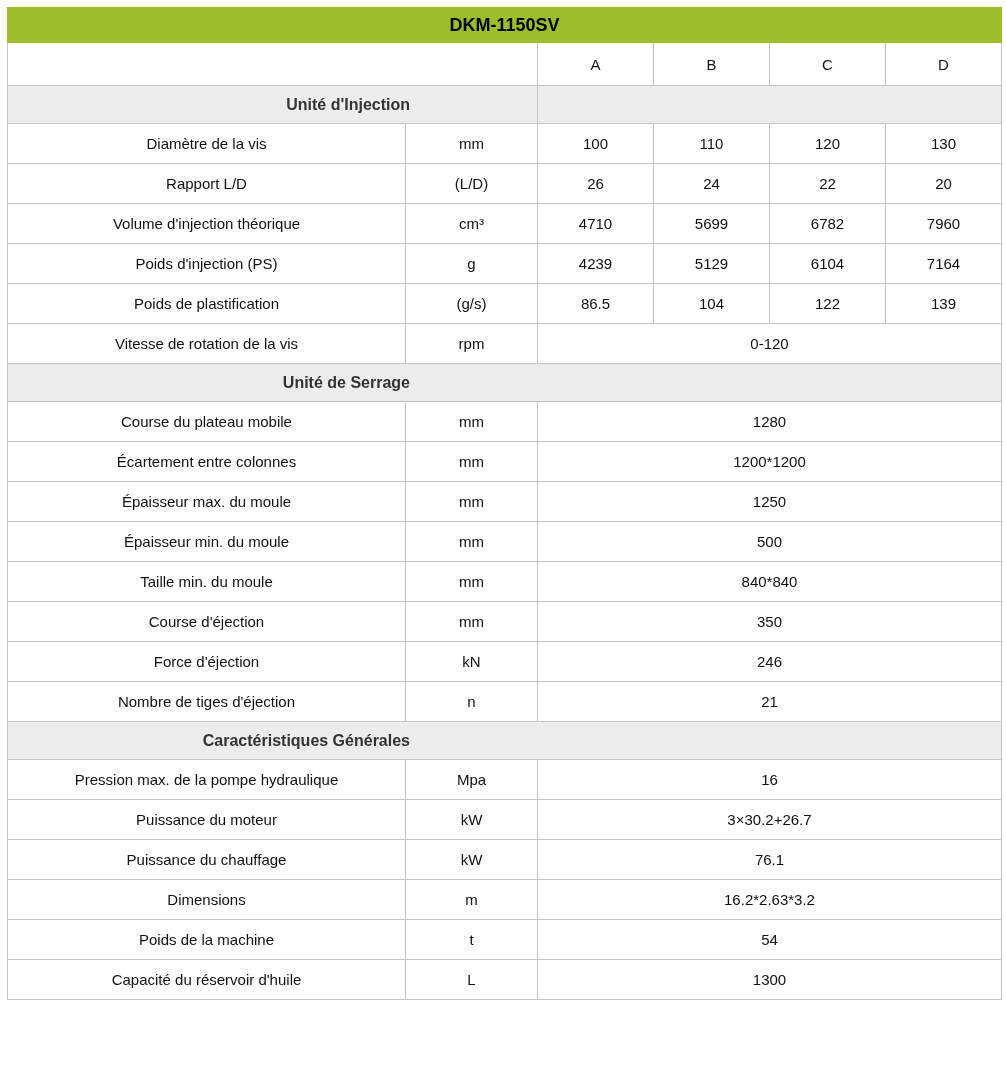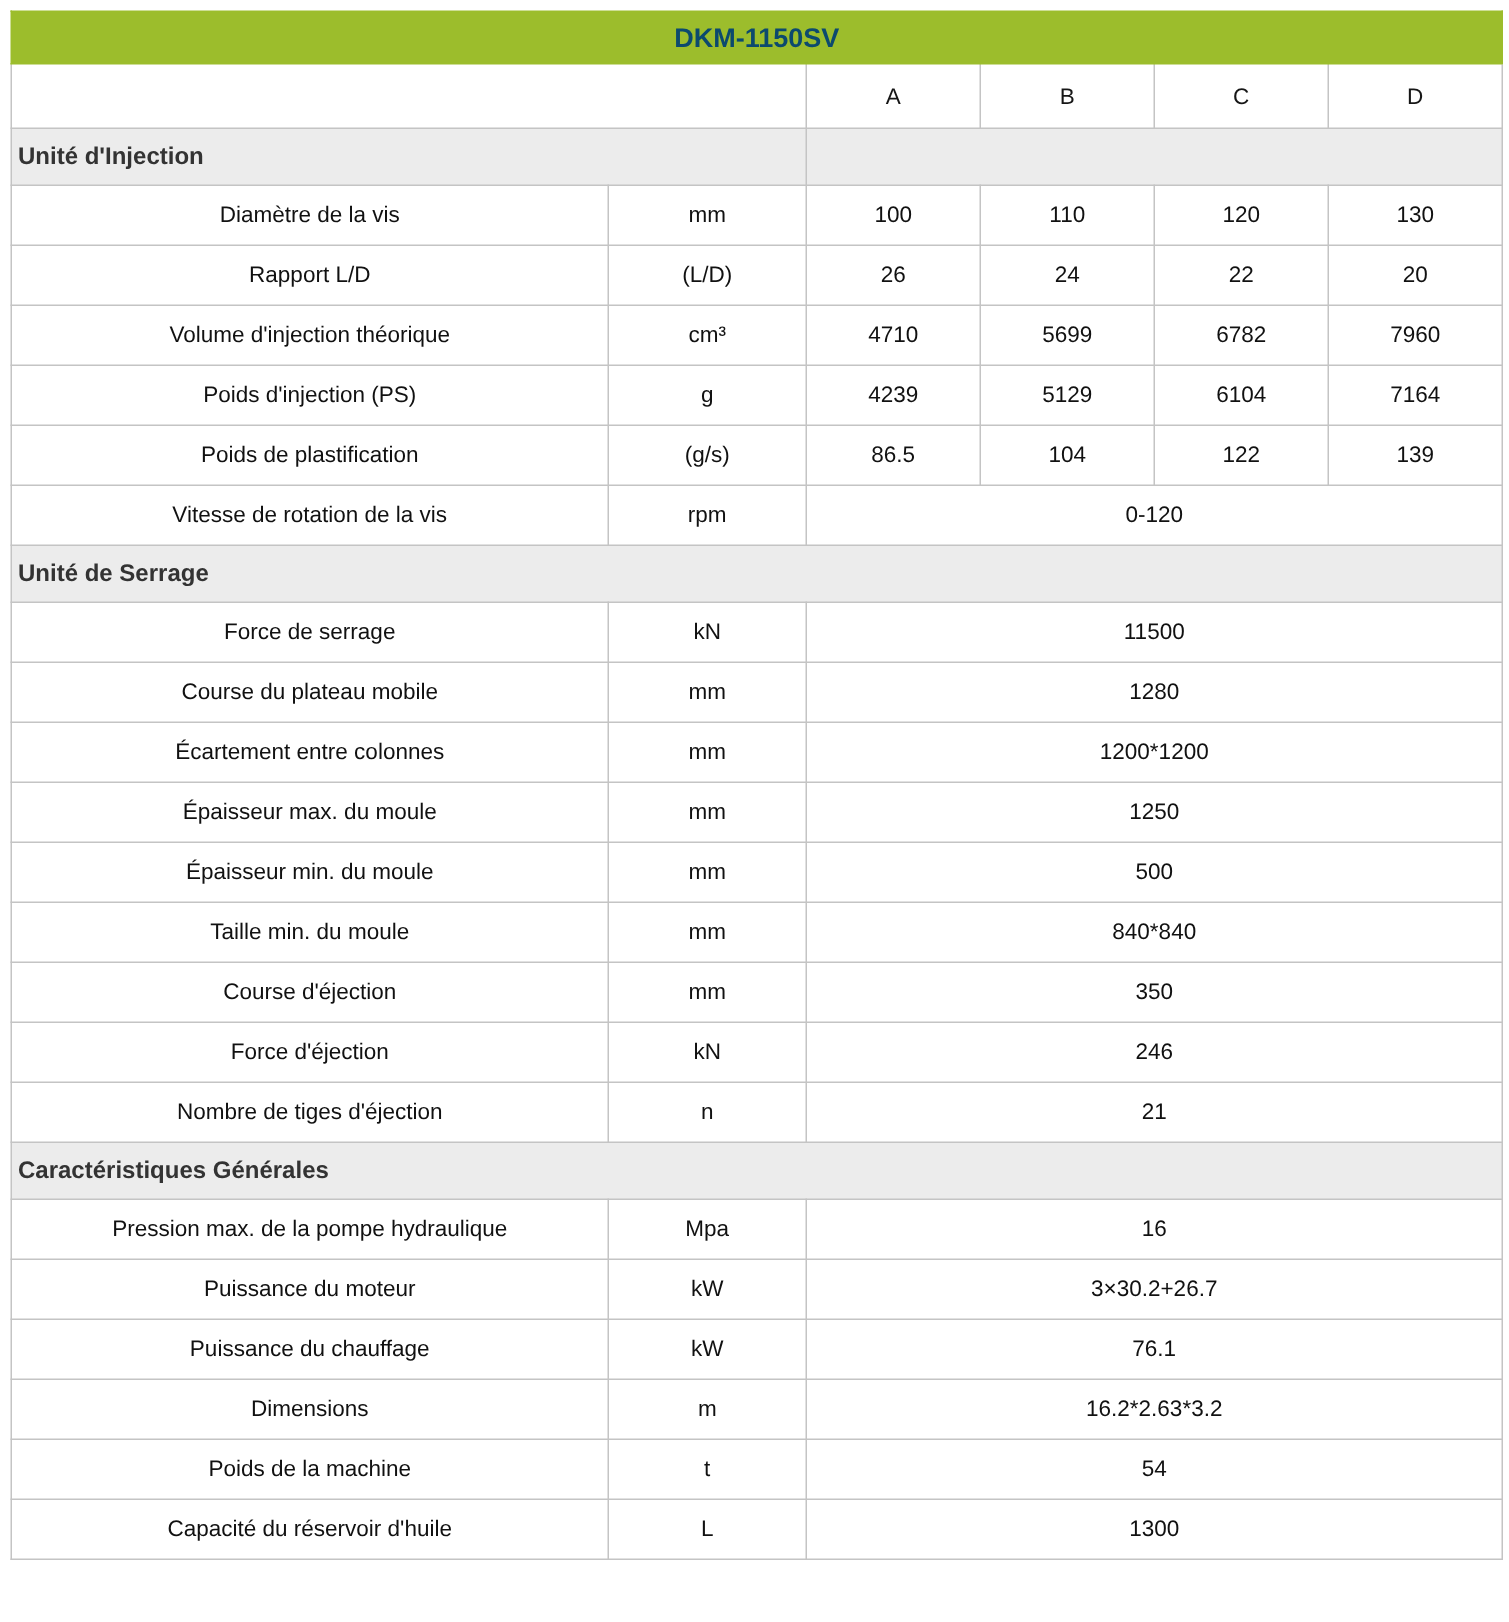--- a/index.html
+++ b/index.html
@@ -30,40 +30,40 @@
     color: #111111;
     overflow: hidden;
     white-space: nowrap;
   }
   tr.title-row { height: 35px; }
   tr.title-row th {
     background: #9cbd2c;
     border-color: #9cbd2c;
     font-size: 18px;
     font-weight: bold;
-    color: #0c4a6e;
+    color: #000000;
   }
   tr.colhead-row { height: 43px; }
   tr.colhead-row th { background: #ffffff; color: #161616; }
   tr.data-row { height: 40px; }
   td.label { color: #3d3d3d; }
   td.unit  { color: #161616; }
   td.val   { color: #0a0a0a; }
   tr.section-row { height: 38px; }
   tr.section-row td {
     background: #ececec;
     font-weight: bold;
     font-size: 16px;
     color: #333333;
     text-align: left;
   }
   .section-inner {
     display: block;
     width: 398px;
-    text-align: left;
+    text-align: right;
   }
 </style>
 </head>
 <body>
 
 <div class="page">
 <table class="spec">
   <colgroup>
     <col style="width:398px">
         <col style="width:132px">
@@ -141,25 +141,20 @@
       <td class="val" colspan="4">0-120</td>
     </tr>
 
     <tr class="section-row">
       <td colspan="6">
             <span class="section-inner">Unité de Serrage</span>
           </td>
     </tr>
 
     <tr class="data-row">
-      <td class="label">Force de serrage</td>
-      <td class="unit">kN</td>
-      <td class="val" colspan="4">11500</td>
-    </tr>
-    <tr class="data-row">
       <td class="label">Course du plateau mobile</td>
       <td class="unit">mm</td>
       <td class="val" colspan="4">1280</td>
     </tr>
     <tr class="data-row">
       <td class="label">Écartement entre colonnes</td>
       <td class="unit">mm</td>
       <td class="val" colspan="4">1200*1200</td>
     </tr>
     <tr class="data-row">

